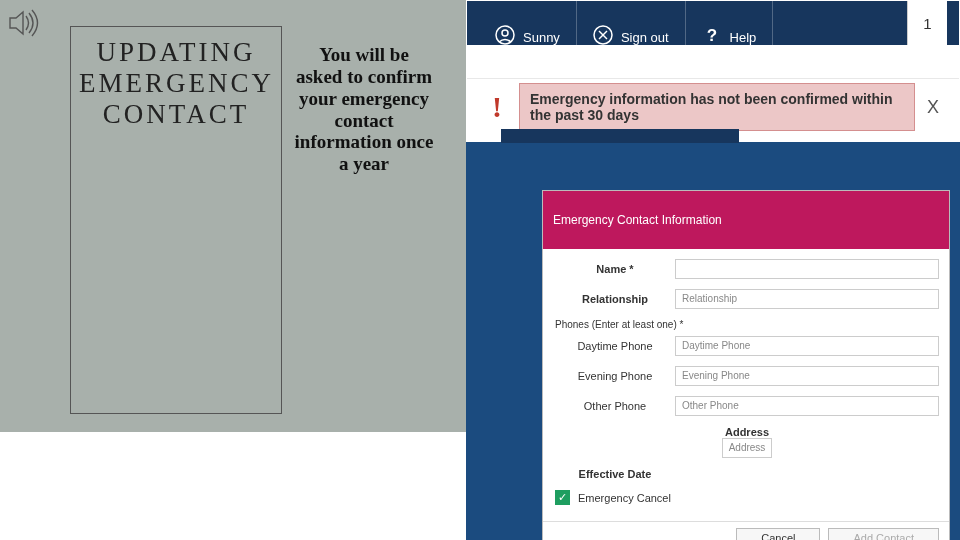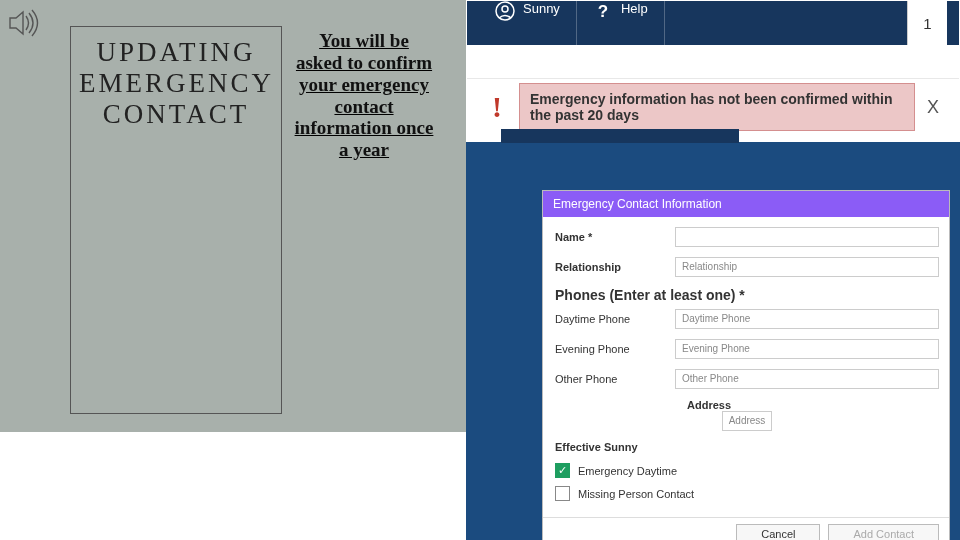--- a/index.html
+++ b/index.html
@@ -6,50 +6,50 @@
   html, body { width: 960px; height: 540px; overflow: hidden; font-family: Arial, Helvetica, sans-serif; }
   .slide { width: 960px; height: 540px; display: flex; position: relative; }
   .left-panel { width: 466px; height: 432px; background: #a8b0ab; padding: 18px 30px 18px 40px; display: flex; flex-direction: row; }
   .right-panel { width: 494px; height: 540px; background: #1b4b7f; position: relative; }
 
   .speaker-icon { position: absolute; top: 6px; left: 6px; z-index: 10; }
 
   .title-box { border: 1px solid #555; background: #fff0; text-align: center; padding: 10px 8px; margin-top: 8px; margin-left: 30px; margin-right: 10px; }
   .title-box span { font-size: 27px; letter-spacing: 3px; color: #222; font-family: Georgia, 'Times New Roman', serif; }
 
-  .body-text { margin-top: 12px; display: flex; flex-direction: column; gap: 28px; padding: 0 2px; text-decoration: underline; }
+  .body-text { margin-top: 26px; display: flex; flex-direction: column; gap: 28px; padding: 0 2px; }
   .body-text p { text-align: center; font-weight: bold; font-size: 19px; line-height: 1.15; color: #111; font-family: Georgia, 'Times New Roman', serif; }
 
   
   .top-header { position: absolute; top: 0; left: 0; right: 0; background: #fff; height: 142px; border: 1px solid #fff; }
   .nav-bar { background: #17365d; height: 44px; display: flex; align-items: center; padding: 0 12px; }
-  .nav-item { display: flex; align-items: flex-start; gap: 8px; padding: 0 16px; border-right: 1px solid rgba(255,255,255,0.25); height: 100%; color: #fff; font-size: 13px; }
+  .nav-item { display: flex; align-items: flex-end; gap: 8px; padding: 0 16px; border-right: 1px solid rgba(255,255,255,0.25); height: 100%; color: #fff; font-size: 13px; }
   .nav-item:last-child { border-right: none; }
   .nav-icon { width: 20px; height: 20px; }
   .page-tab { background: #fff; color: #333; width: 40px; height: 44px; display: flex; align-items: center; justify-content: center; font-size: 15px; margin-left: auto; border-left: 1px solid #ccc; }
 
   .blank-strip { height: 34px; background: #fff; border-bottom: 1px solid #e8e8e8; }
 
   .alert-row { height: 56px; display: flex; align-items: stretch; background: #fff; padding: 4px 8px 4px 8px; }
   .alert-bang { width: 44px; display: flex; align-items: center; justify-content: center; color: #c0392b; font-size: 30px; font-weight: bold; font-family: Georgia, serif; }
   .alert-msg { flex: 1; background: #ecc7c7; border: 1px solid #d48f8f; color: #333; font-size: 14px; font-weight: bold; display: flex; align-items: center; padding: 4px 10px; }
   .alert-close { width: 36px; display: flex; align-items: center; justify-content: center; color: #555; font-size: 18px; }
 
   .thin-blue-bar { position: absolute; top: 128px; left: 34px; right: 220px; height: 14px; background: #17365d; }
 
   
   .form-wrap { position: absolute; top: 190px; left: 76px; width: 408px; background: #fff; border: 1px solid #bbb; font-size: 11px; color: #333; }
-  .form-hdr { background: #8b5cf6; color: #fff; padding: 6px 10px; font-size: 12px; }
+  .form-hdr { background: #be185d; color: #fff; padding: 22px 10px; font-size: 12px; }
   .form-body { padding: 10px 10px 8px 12px; }
   .frow { display: flex; align-items: center; margin-bottom: 10px; }
-  .frow .flabel { width: 120px; font-size: 11px; font-weight: bold; }
+  .frow .flabel { width: 120px; font-size: 11px; font-weight: bold; text-align: center; }
   .frow .flabel.small { font-weight: normal; }
   .frow .fval { flex: 1; }
   .finput { width: 100%; border: 1px solid #ccc; padding: 3px 6px; font-size: 10px; color: #888; background: #fff; height: 20px; }
-  .section-label { font-size: 14px; font-weight: bold; margin: 8px 0 6px 0; }
+  .section-label { font-size: 10px; font-weight: normal; margin: 8px 0 6px 0; }
   .check-row { display: flex; align-items: center; gap: 8px; margin: 8px 0; font-size: 11px; }
   .chk { width: 15px; height: 15px; border: 1px solid #888; display: inline-flex; align-items: center; justify-content: center; }
   .chk.checked { background: #1e9e60; border-color: #1e9e60; color: #fff; font-size: 11px; }
   .form-footer { border-top: 1px solid #ddd; padding: 6px 10px; display: flex; justify-content: flex-end; gap: 8px; }
   .btn { border: 1px solid #bbb; background: #f7f7f7; padding: 3px 24px; font-size: 11px; color: #333; }
   .btn.disabled { color: #aaa; }
 </style>
 </head>
 <body>
 
@@ -83,33 +83,43 @@
                 <circle cx="10" cy="10" r="9" fill="none" stroke="#fff" stroke-width="1.5"></circle>
                 <circle cx="10" cy="8" r="3" fill="none" stroke="#fff" stroke-width="1.5"></circle>
                 <path d="M4 17 Q10 12 16 17" fill="none" stroke="#fff" stroke-width="1.5"></path>
               </svg>
           </span>
           <span>Sunny</span>
         </div>
         <div class="nav-item">
           <span class="nav-icon">
             <svg width="20" height="20" viewBox="0 0 20 20">
+                <circle cx="10" cy="10" r="9" fill="none" stroke="#fff" stroke-width="1.5"></circle>
+                <line x1="6" y1="6" x2="14" y2="14" stroke="#fff" stroke-width="1.5"></line>
+                <line x1="14" y1="6" x2="6" y2="14" stroke="#fff" stroke-width="1.5"></line>
+              </svg>
+          </span>
+          <span>Sign out</span>
+        </div>
+        <div class="nav-item">
+          <span class="nav-icon">
+            <svg width="20" height="20" viewBox="0 0 20 20">
                 <text x="10" y="16" text-anchor="middle" font-size="17" font-weight="bold" fill="#fff">?</text>
               </svg>
           </span>
           <span>Help</span>
         </div>
         <div class="page-tab">
           <span>1</span>
         </div>
       </div>
       <div class="blank-strip"></div>
       <div class="alert-row">
         <div class="alert-bang">!</div>
-        <div class="alert-msg">Emergency information has not been confirmed within the past 20 days</div>
+        <div class="alert-msg">Emergency information has not been confirmed within the past 30 days</div>
         <div class="alert-close">X</div>
       </div>
       <div class="thin-blue-bar"></div>
     </div>
 
     <div class="form-wrap">
       <div class="form-hdr">Emergency Contact Information</div>
       <div class="form-body">
         <div class="frow">
           <div class="flabel">Name *</div>
@@ -144,30 +154,26 @@
             </div>
         </div>
 
         <div class="frow" style="margin-top:6px;flex-direction:column;">
           <div class="flabel">Address</div>
           <div class="fval">
               <div class="finput">Address</div>
             </div>
         </div>
         <div class="frow">
-          <div class="flabel">Effective Sunny</div>
+          <div class="flabel">Effective Date</div>
         </div>
 
         <div class="check-row">
           <span class="chk checked">✓</span>
-          <span>Emergency Daytime</span>
-        </div>
-        <div class="check-row">
-          <span class="chk"></span>
-          <span>Missing Person Contact</span>
+          <span>Emergency Cancel</span>
         </div>
       </div>
       <div class="form-footer">
         <div class="btn">Cancel</div>
         <div class="btn disabled">Add Contact</div>
       </div>
     </div>
 
   </div>
 </div>

